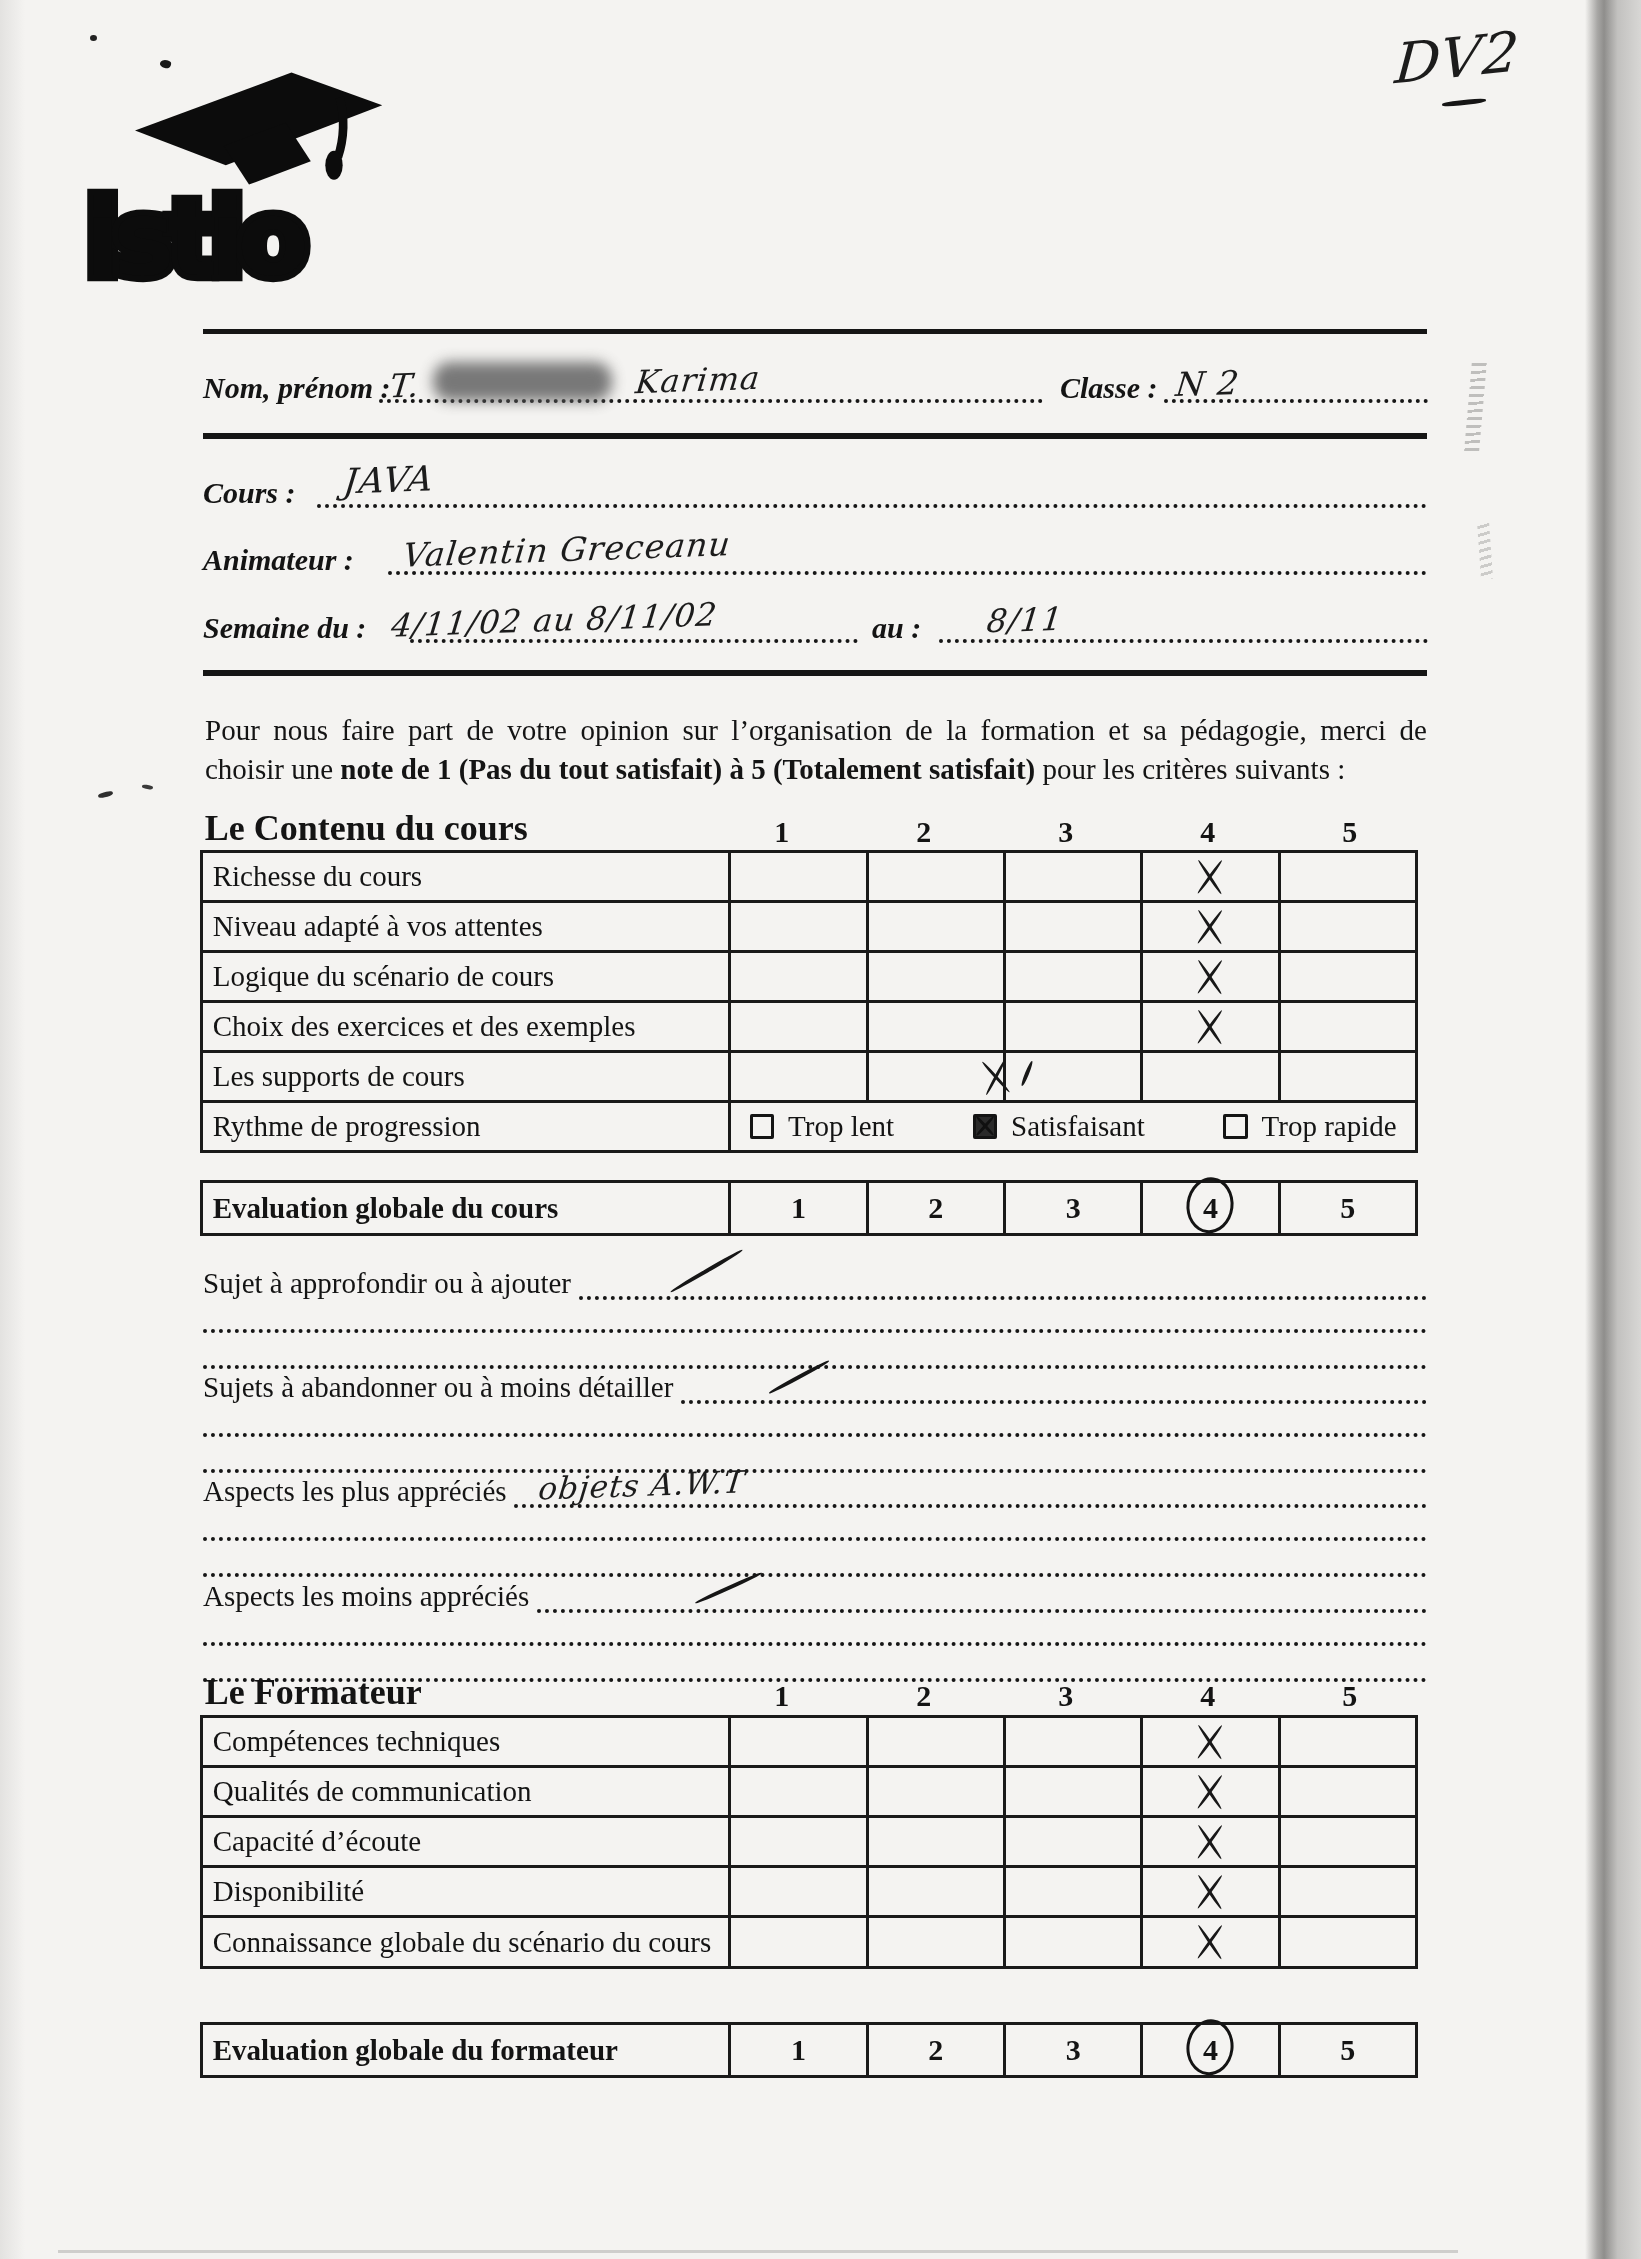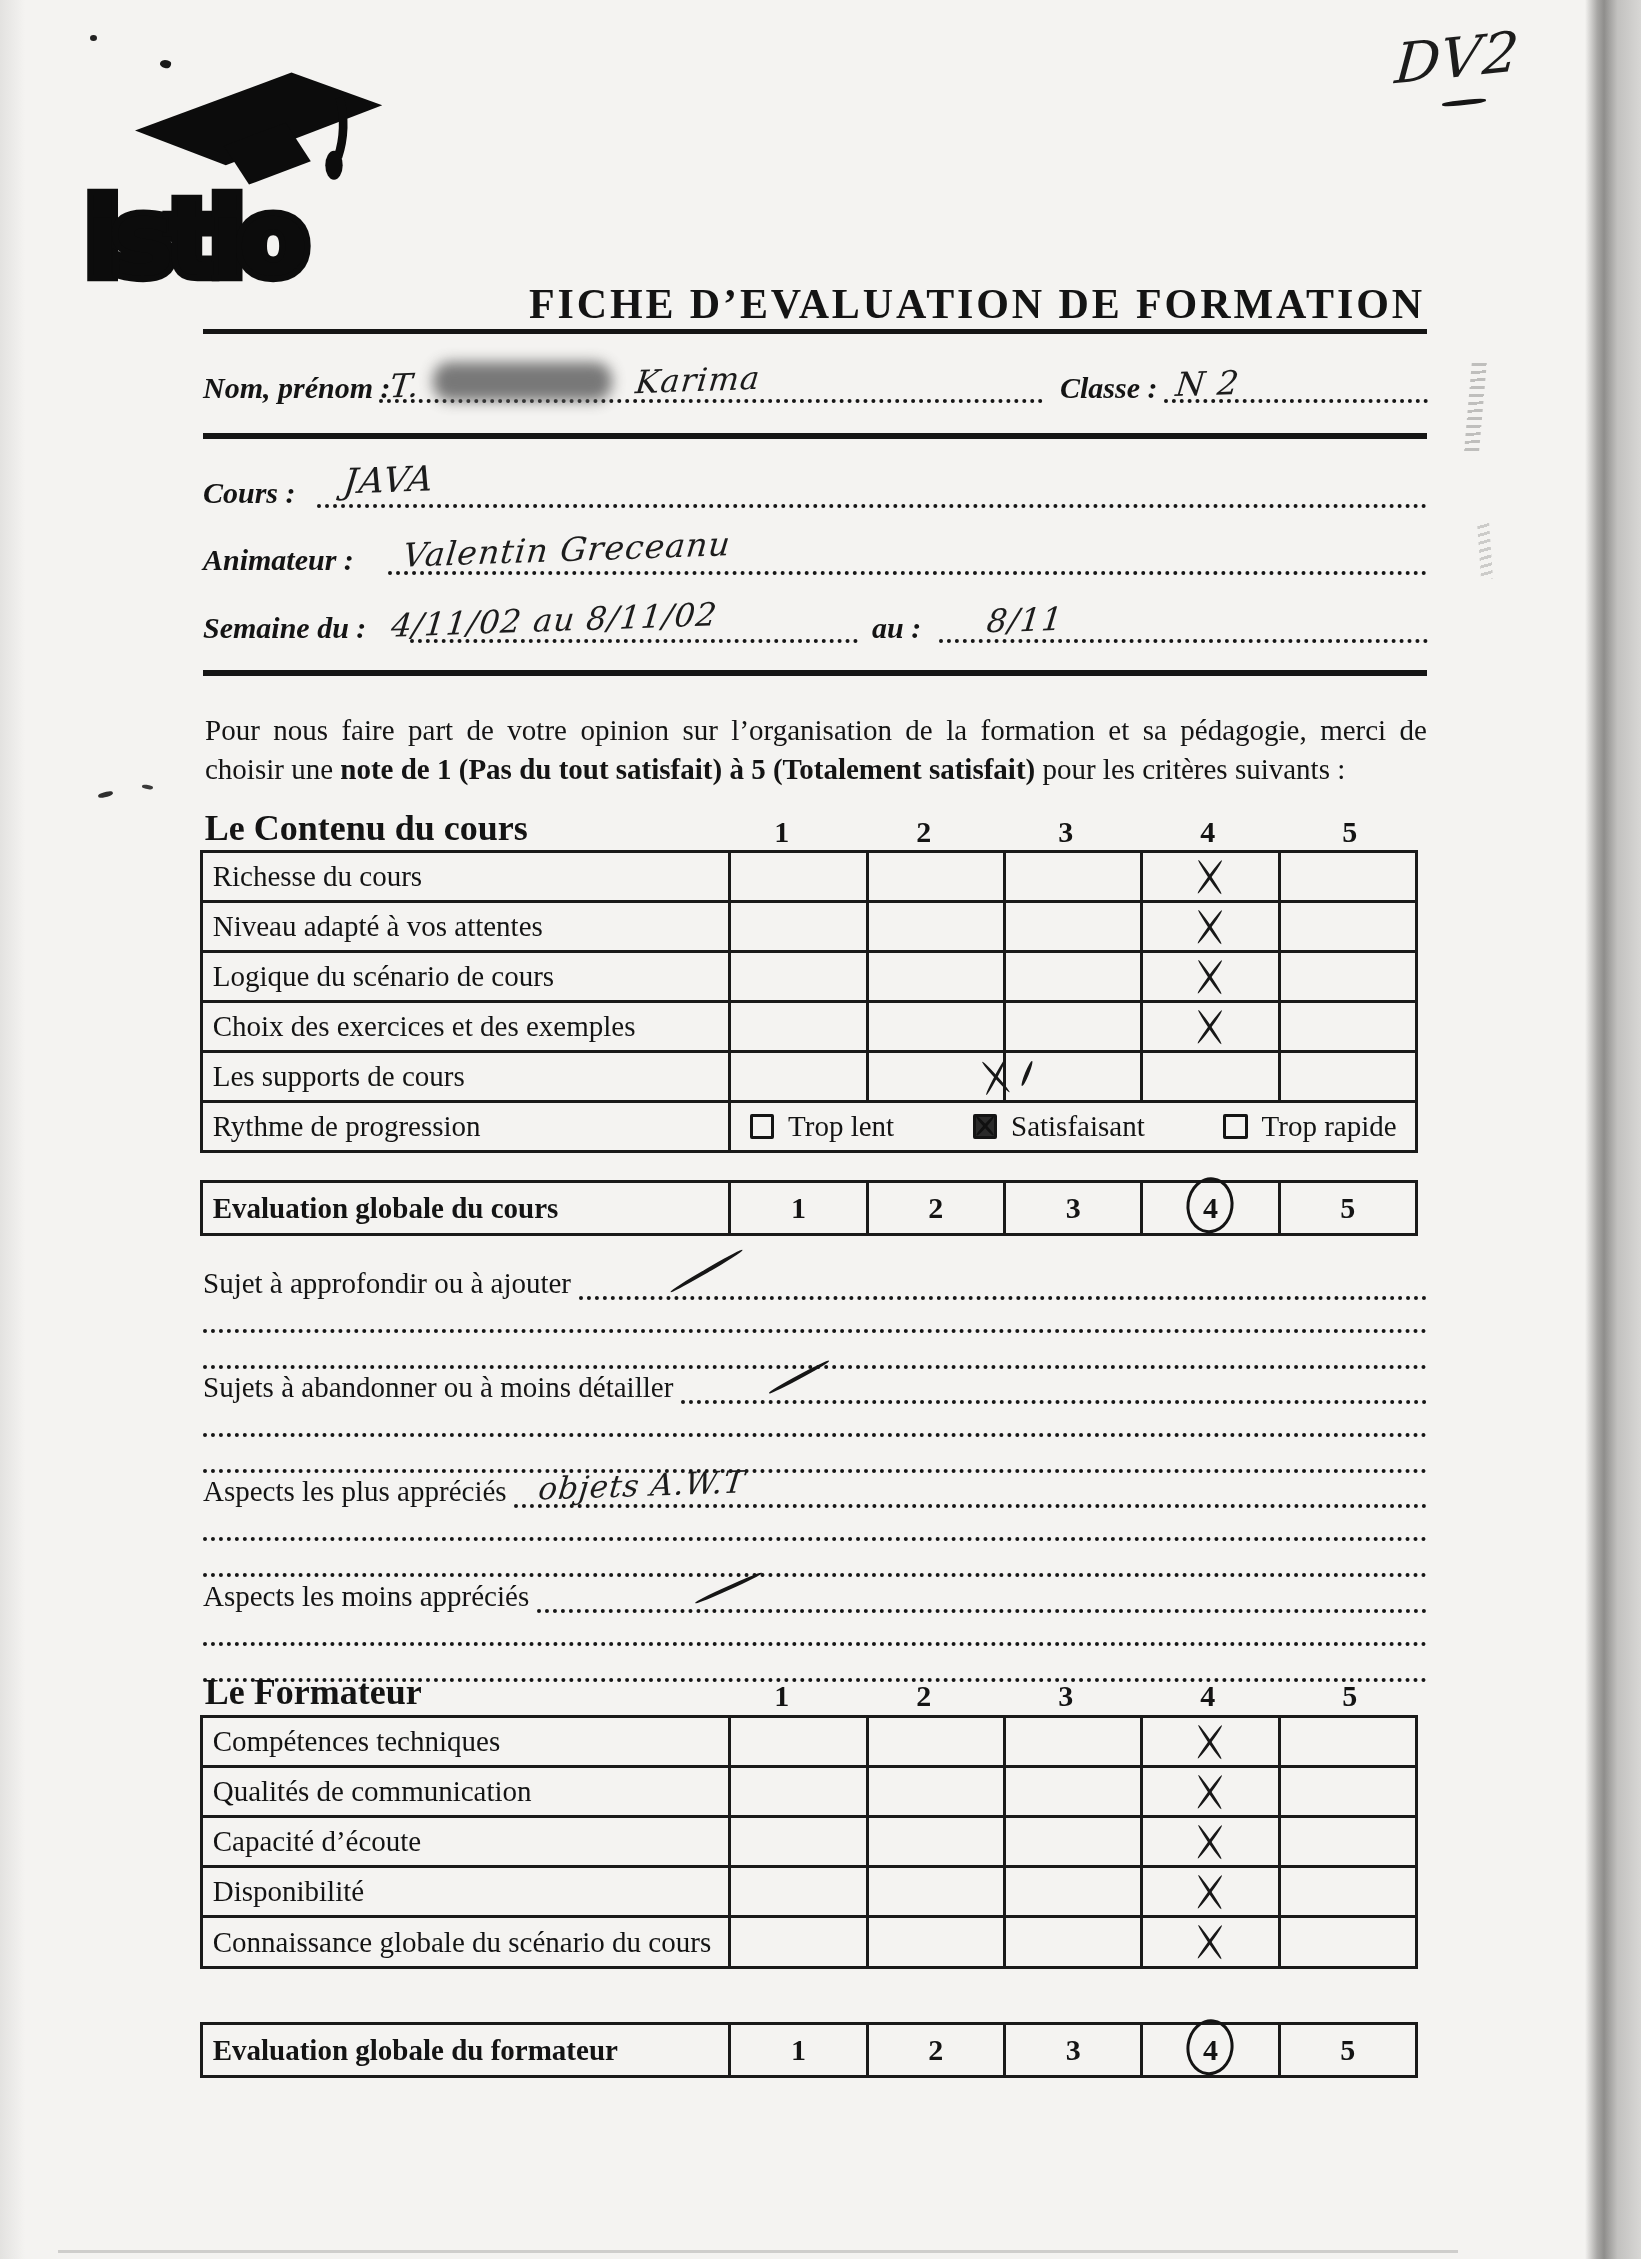--- a/index.html
+++ b/index.html
@@ -115,21 +115,20 @@
         <polygon points="150,96 214,72 240,112 176,136"></polygon>
         <path d="M270,46 q8,32 -2,62" stroke="#0c0c0c" stroke-width="9" fill="none"></path>
         <ellipse cx="264" cy="116" rx="9" ry="15"></ellipse>
       </g>
     </svg>
   </div>
 
   <div class="hw corner-note">DV2</div>
   <div class="corner-underline"></div>
 
-  <div class="title">FICHE D’EVALUATION DE FORMATION</div>
   <div class="rule rule1"></div>
 
   <div class="fline" style="top:355px">
     <span class="flabel" style="left:0">Nom, prénom :</span>
     <span class="dseg" style="left:176px;width:664px"></span>
     <span class="hw" style="left:187px;bottom:0;font-size:33px">T.</span>
     <span class="blurblob" style="left:230px;bottom:3.9px;width:179px;height:39px"></span>
     <span class="hw" style="left:433px;bottom:5.8px;font-size:32px">Karima</span>
     <span class="flabel" style="left:857px">Classe :</span>
     <span class="dseg" style="left:961px;width:264px"></span>

